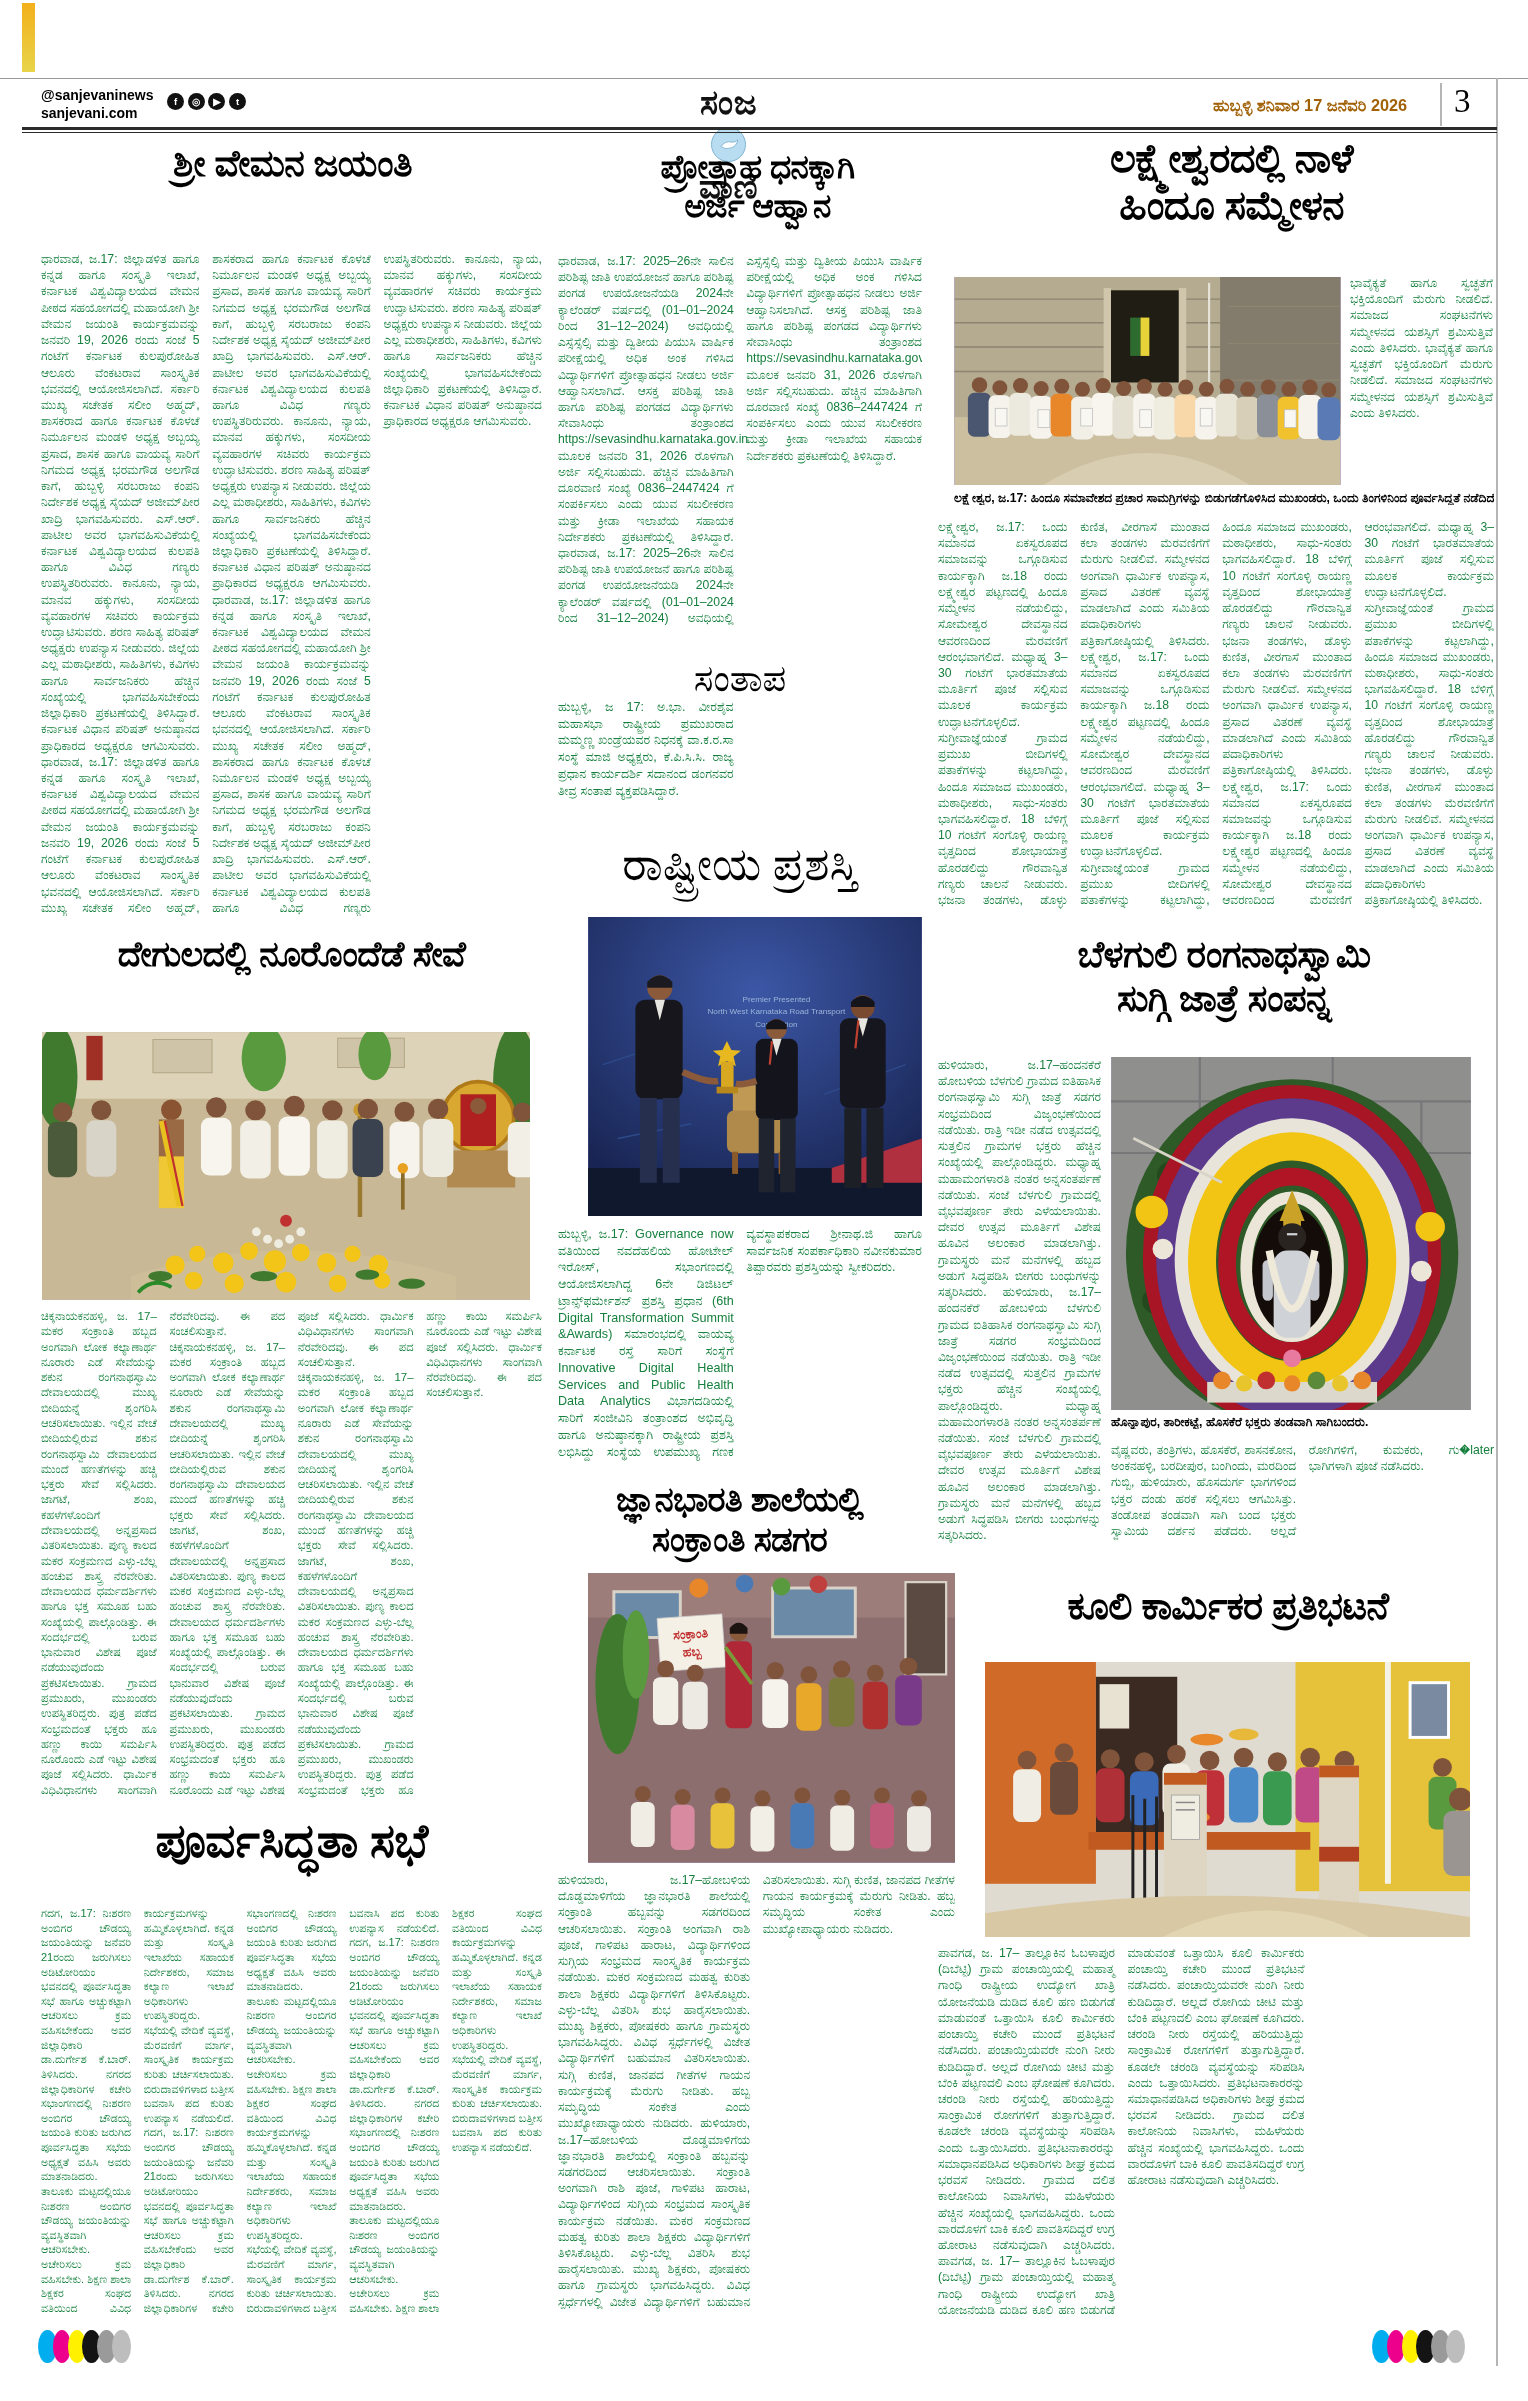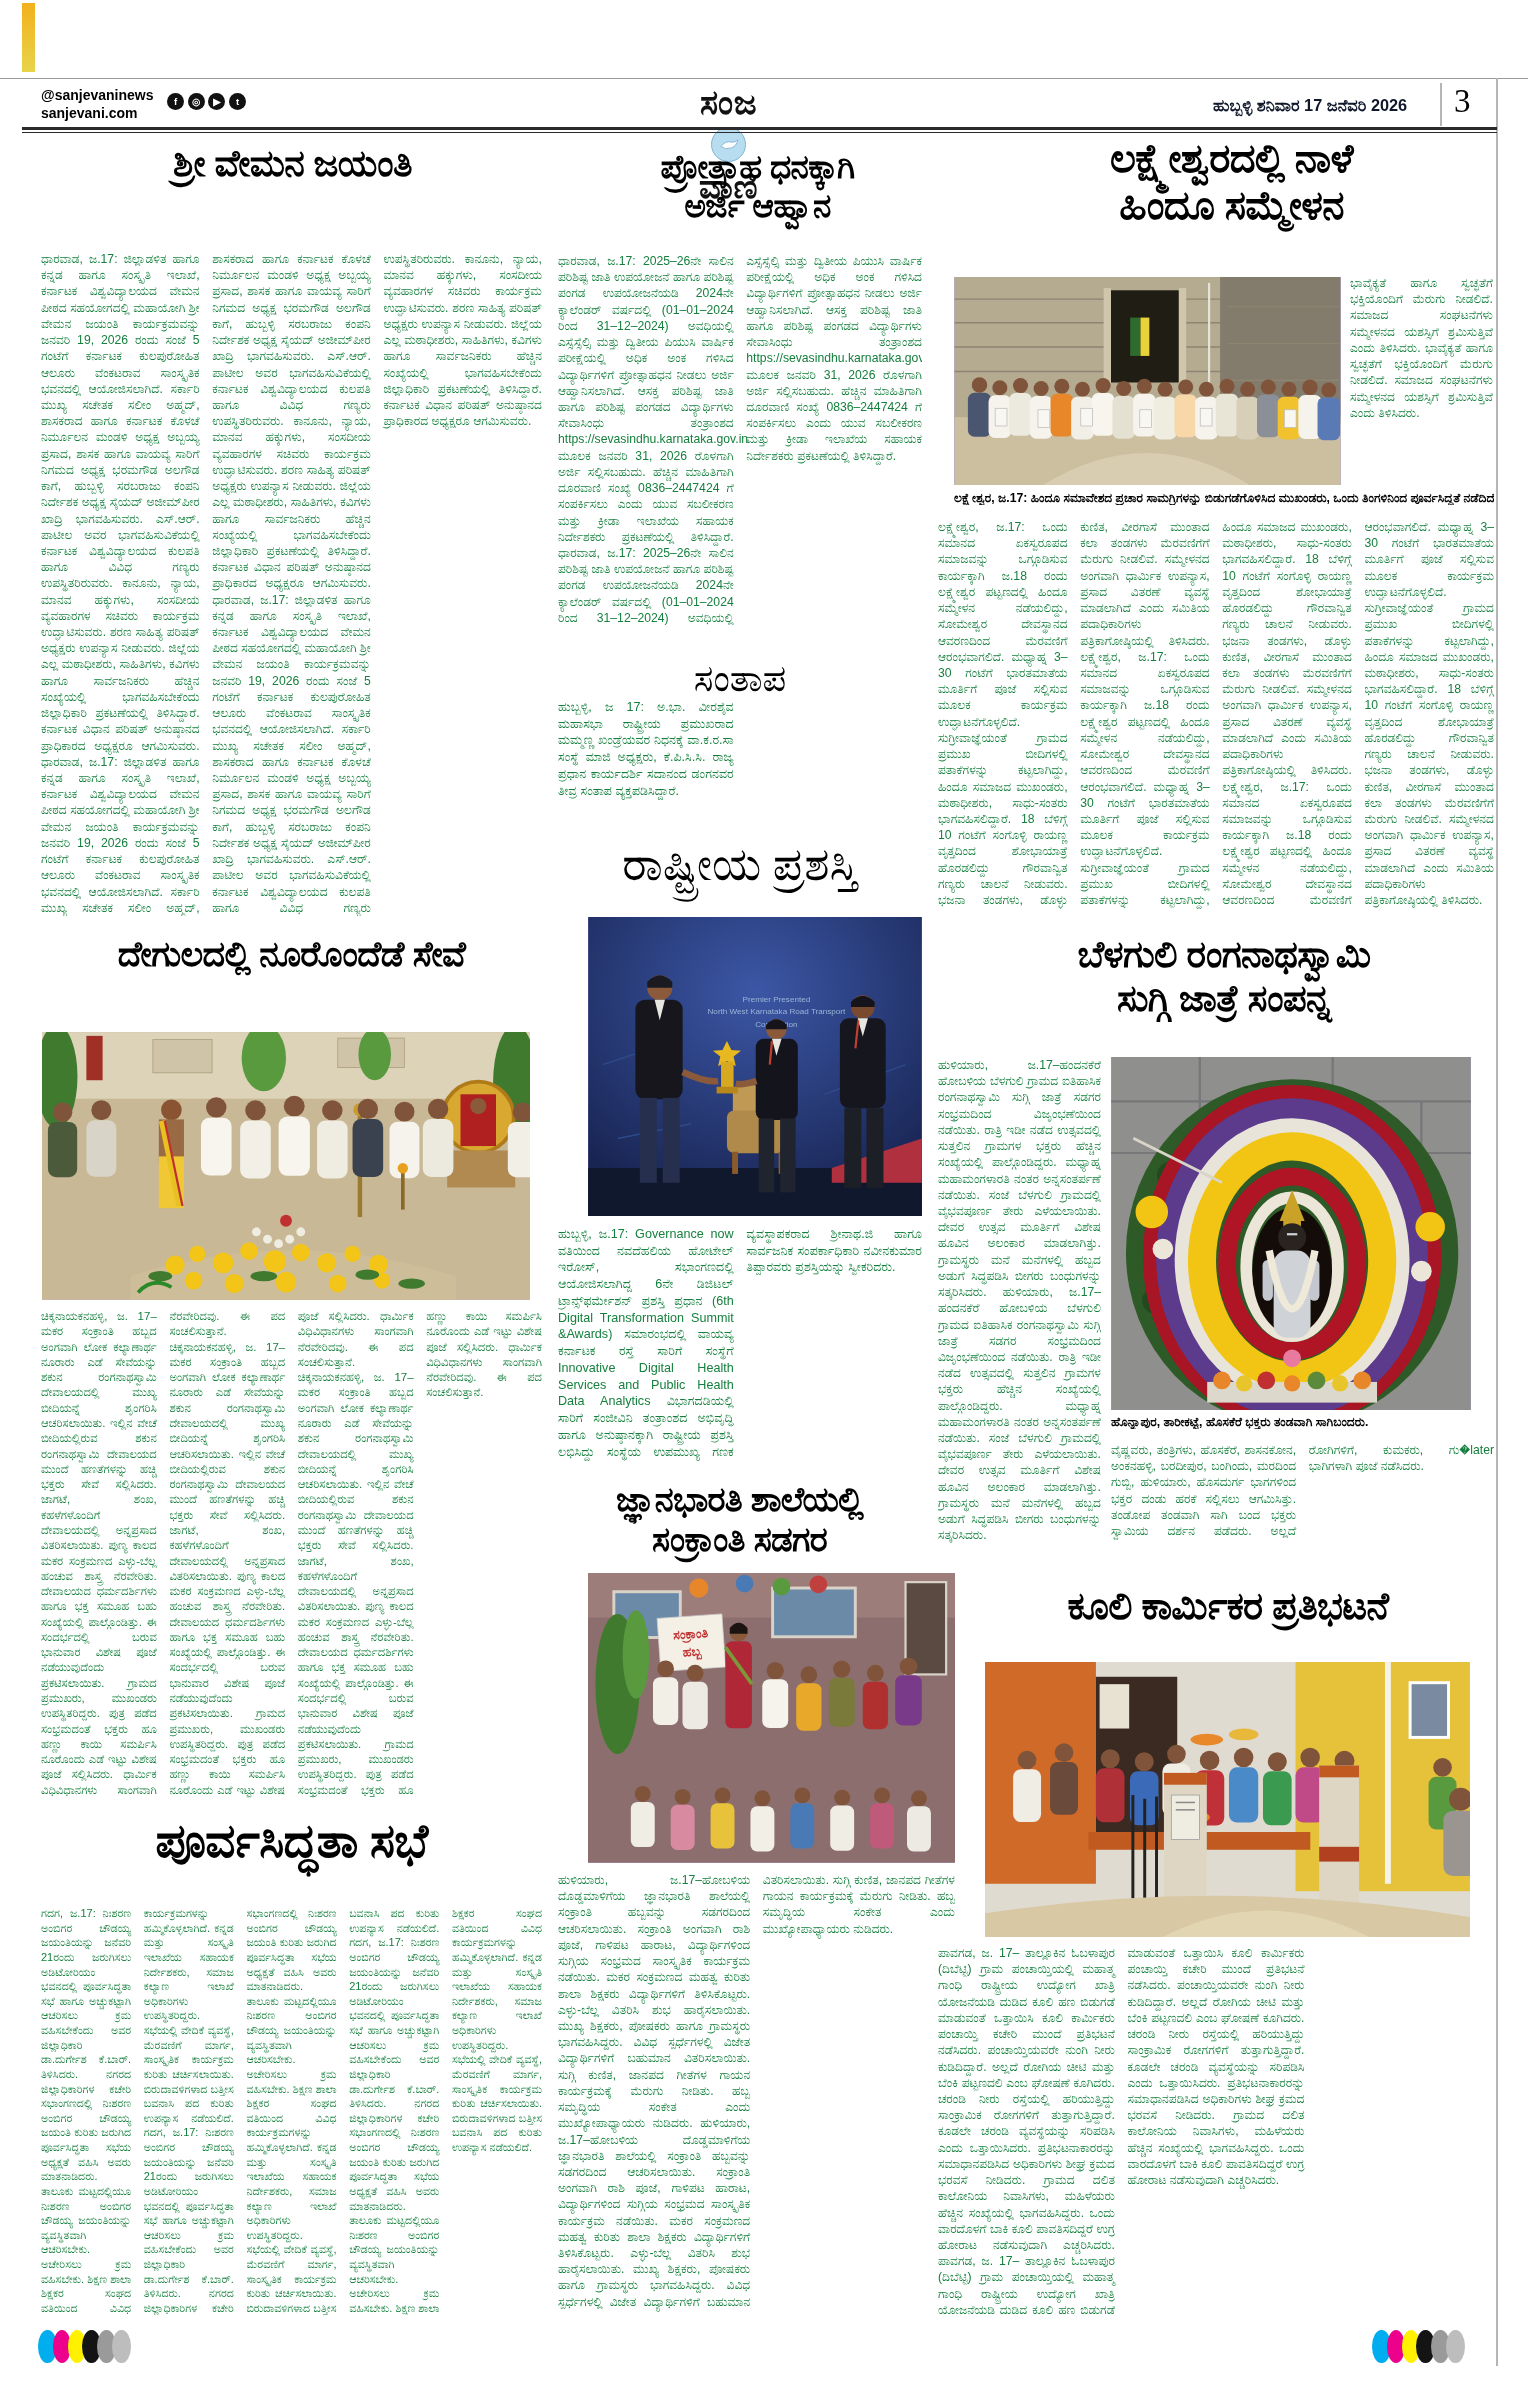--- a/index.html
+++ b/index.html
@@ -14,21 +14,21 @@
              overflow:hidden;column-gap:12.6px;column-fill:auto;}
   .caption{font-weight:bold;font-size:12.2px;color:#000;overflow:hidden;white-space:nowrap;}
   .photo{overflow:hidden;background:#c4b5fd;}
   .photo svg{display:block;}
   .hdr-handle{font-weight:bold;font-size:14px;line-height:1.25;color:#000;}
   .soc{display:inline-flex;width:17px;height:17px;border-radius:50%;background:#111;color:#fff;
        align-items:center;justify-content:center;font-size:9.6px;font-weight:bold;margin-right:3.7px;}
   .masthead{font-weight:bold;font-size:34px;letter-spacing:0.7px;display:flex;align-items:center;gap:4.4px;flex-direction:column;}
   .mast-circle{width:33px;height:33px;border-radius:50%;background:#b9ddf0;border:0.7px solid #7fb5d5;
                display:flex;align-items:center;justify-content:center;}
-  .dateline{font-weight:bold;font-size:16.3px;color:#0f172a;}
+  .dateline{font-weight:bold;font-size:16.3px;color:#a16207;}
   .pagenum{font-family:"Liberation Serif",serif;font-size:33px;color:#000;}
   .dot{width:18.5px;height:33px;border-radius:50%;display:inline-block;margin-right:-3.7px;}
   .vline{background:#b5b5b5;width:1.5px;}
 </style>
 </head>
 <body>
 
 <div id="page">
 
   <div class="abs" style="left:22px;top:3px;width:13.3px;height:69px;background:linear-gradient(#f3b01c,#e8d44a);"></div>

